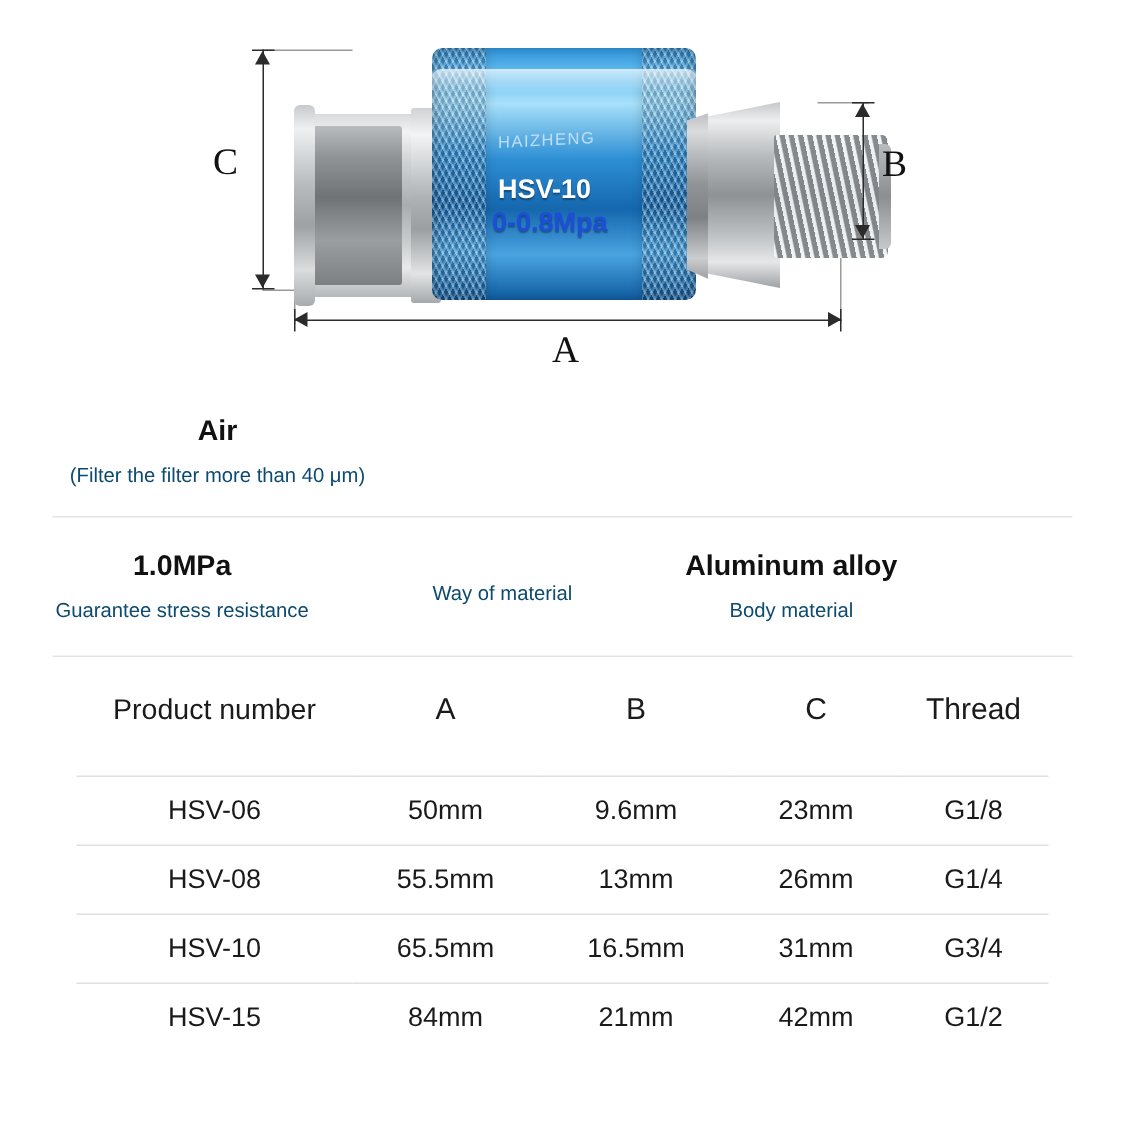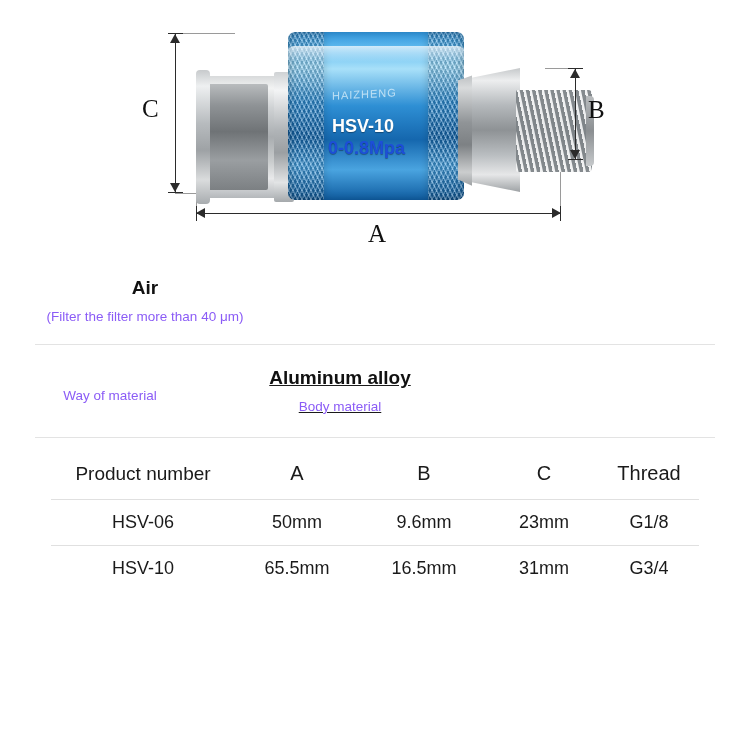--- a/index.html
+++ b/index.html
@@ -321,55 +321,55 @@
   }
   .spec-value {
     font-size: 19px;
     font-weight: bold;
     color: #111;
     text-align: center;
     line-height: 1.15;
   }
   .spec-caption {
     font-size: 13.5px;
-    color: #8b5cf6;
+    color: #0c4a6e;
     margin-top: 10px;
     text-align: center;
     line-height: 1.2;
   }
   .divider {
     width: 680px;
     height: 1px;
     background: #e3e3e3;
     margin: 0 auto;
   }
 
   
   .c-air     { width: 290px; }
   .c-temp    { width: 220px; }
   .c-press   { width: 240px; }
   .c-guar    { width: 290px; }
   .c-way     { width: 220px; }
-  .c-body    { width: 240px; text-decoration: underline; }
+  .c-body    { width: 240px; }
 
   
   .table-wrap { width: 750px; padding: 16px 0 0 0; }
   table {
     border-collapse: collapse;
     margin: 0 auto;
     width: 648px;
   }
   th, td {
     font-weight: normal;
     text-align: center;
     color: #1a1a1a;
   }
   thead th {
     font-size: 20px;
-    padding: 8px 0 14px 0;
+    padding: 8px 0 32px 0;
     font-family: "Liberation Sans", sans-serif;
   }
   thead th.prod { font-size: 19px; }
   tbody td {
     font-size: 18px;
     padding: 12px 0;
     border-top: 1px solid #e0e0e0;
   }
   col.c1 { width: 184px; }
   col.c2 { width: 124px; }
@@ -430,20 +430,24 @@
   <div class="spec-row r1">
     <div class="spec-cell c-air">
       <div class="spec-value">Air</div>
       <div class="spec-caption">(Filter the filter more than 40 μm)</div>
     </div>
   </div>
 
   <div class="divider"></div>
 
   <div class="spec-row r2">
+    <div class="spec-cell c-guar">
+      <div class="spec-value">1.0MPa</div>
+      <div class="spec-caption">Guarantee stress resistance</div>
+    </div>
     <div class="spec-cell c-way">
       <div class="spec-caption">Way of material</div>
     </div>
     <div class="spec-cell c-body">
       <div class="spec-value">Aluminum alloy</div>
       <div class="spec-caption">Body material</div>
     </div>
   </div>
 
   <div class="divider"></div>
@@ -469,21 +473,35 @@
     </thead>
     <tbody>
       <tr>
         <td>HSV-06</td>
         <td>50mm</td>
         <td>9.6mm</td>
         <td>23mm</td>
         <td>G1/8</td>
       </tr>
       <tr>
+        <td>HSV-08</td>
+        <td>55.5mm</td>
+        <td>13mm</td>
+        <td>26mm</td>
+        <td>G1/4</td>
+      </tr>
+      <tr>
         <td>HSV-10</td>
         <td>65.5mm</td>
         <td>16.5mm</td>
         <td>31mm</td>
         <td>G3/4</td>
       </tr>
+      <tr>
+        <td>HSV-15</td>
+        <td>84mm</td>
+        <td>21mm</td>
+        <td>42mm</td>
+        <td>G1/2</td>
+      </tr>
     </tbody>
   </table>
 </div>
 
 </body></html>

